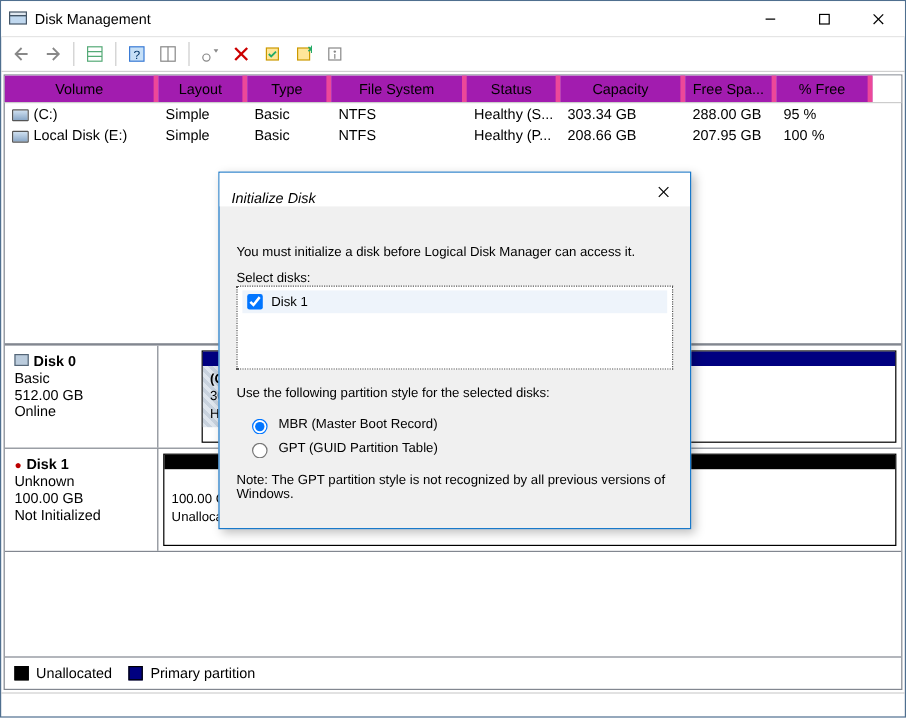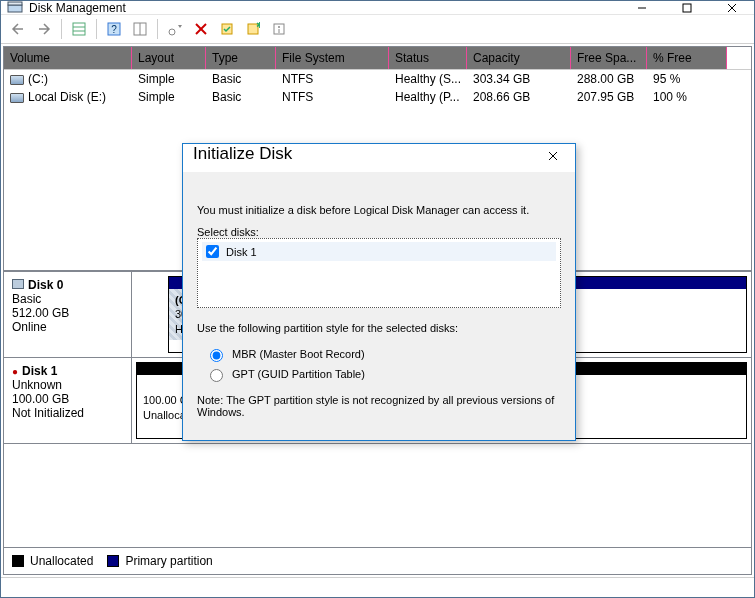--- a/index.html
+++ b/index.html
@@ -1,50 +1,50 @@
 <!DOCTYPE html>
 <html><head>
 <meta charset="utf-8">
 <style>
   * { box-sizing: border-box; }
   body { margin:0; font-family: "Segoe UI", Tahoma, sans-serif; font-size:12px; background:#fff; color:#000; }
   .window { width:755px; height:598px; border:1px solid #4f6f8f; background:#fff; display:flex; flex-direction:column; position:relative; }
-  .titlebar { height:14px; display:flex; align-items:center; padding:0 0 0 6px; background:#fff; border-bottom:1px solid #e5e5e5;justify-content:space-between; }
+  .titlebar { height:30px; display:flex; align-items:center; padding:0 0 0 6px; background:#fff; border-bottom:1px solid #e5e5e5;justify-content:space-between; }
   .titlebar .icon { width:16px; height:16px; margin-right:6px; }
   .titlebar .title { flex:1; font-size:12px; }
   .winbtns { display:flex; height:100%; }
   .winbtn { width:45px; display:flex; align-items:center; justify-content:center; color:#555; }
   .menubar { padding:2px 6px; border-bottom:1px solid #e5e5e5; font-size:12px; }
   .menubar span { display:inline-block; padding:2px 8px; }
   .toolbar { padding:3px 6px; border-bottom:1px solid #d0d0d0; display:flex; align-items:center; gap:4px; }
   .tbtn { width:22px; height:22px; display:flex; align-items:center; justify-content:center; border:1px solid transparent; }
   .sep { width:1px; height:20px; background:#ccc; margin:0 2px; }
   .content { flex:1; display:flex; flex-direction:column; border:1px solid #828790; margin:2px; }
   .grid-header { display:flex; background:#fff; border-bottom:1px solid #ccc; }
-  .gh { border-right:1px solid #ec4899; padding:4px 6px; font-size:12px; background:#737373; overflow:hidden; white-space:nowrap; }
+  .gh { border-right:4px solid #ec4899; padding:4px 6px; font-size:12px; background:#a21caf; overflow:hidden; white-space:nowrap;text-align:center; }
   .grid-body { flex:0 0 auto; min-height:60px; }
   .row { display:flex; }
   .cell { padding:2px 6px; overflow:hidden; white-space:nowrap; }
   .c0{width:128px;} .c1{width:74px;} .c2{width:70px;} .c3{width:113px;} .c4{width:78px;} .c5{width:104px;} .c6{width:76px;} .c7{width:80px;}
   .vol-icon { display:inline-block; width:14px; height:10px; background:linear-gradient(#cfe0f0,#8aa8c8); border:1px solid #555; border-radius:1px; margin-right:4px; vertical-align:middle;}
   .lower { flex:1; border-top:2px solid #828790; overflow:hidden; display:flex; flex-direction:column; }
   .disk-row { display:flex; border-bottom:1px solid #828790; }
   .disk-info { width:128px; padding:6px 8px; font-size:12px; border-right:1px solid #828790; }
   .disk-info .dname { font-weight:bold; }
   .disk-map { flex:1; padding:4px; display:flex; gap:4px; }
   .part { border:1px solid #000; background:#fff; }
   .part-header { height:12px; }
   .part-body { padding:4px 6px; font-size:11px; line-height:1.3; }
   .hatch { background: repeating-linear-gradient(45deg,#dfe6ee 0,#dfe6ee 3px,#c8d2de 3px,#c8d2de 6px); }
   .legend { border-top:1px solid #828790; padding:6px 8px; font-size:12px; display:flex; align-items:center; gap:6px;}
   .swatch { width:12px; height:12px; border:1px solid #000; display:inline-block; }
   .status { height:20px; border-top:1px solid #d0d0d0; }
   
   .dialog { position:absolute; left:181px; top:142px; width:394px; background:#f0f0f0; border:1px solid #1979ca; box-shadow:3px 3px 8px rgba(0,0,0,0.25); }
-  .dlg-title { display:flex; align-items:flex-start; height:28px; padding:0 6px 0 10px; background:#fff; font-size:17px; }
+  .dlg-title { display:flex; align-items:flex-end; height:28px; padding:0 6px 0 10px; background:#fff; font-size:12px;font-style:italic; }
   .dlg-title .t { flex:1; }
   .dlg-close { width:32px; height:24px; display:flex; align-items:center; justify-content:center; }
   .dlg-body { padding:28px 14px 12px 14px; font-size:11px; }
   .dlg-body p { margin:4px 0 10px 0; }
   .disklist { border:1px dotted #555; background:#fff; height:70px; padding:3px 4px; }
   .disklist label { display:flex; align-items:center; gap:4px; font-size:11px; background:#eef4fb;}
   .radios label { display:flex; align-items:center; gap:6px; padding:2px 0; font-size:11px; }
   .dlg-btns { display:flex; justify-content:flex-end; gap:10px; padding:0 14px 14px 0; }
   .btn { width:72px; height:22px; border:1px solid #adadad; background:#e1e1e1; font-size:11px; display:flex; align-items:center; justify-content:center; }
   .btn.default { border:2px solid #0078d7; background:#e5f1fb; }

